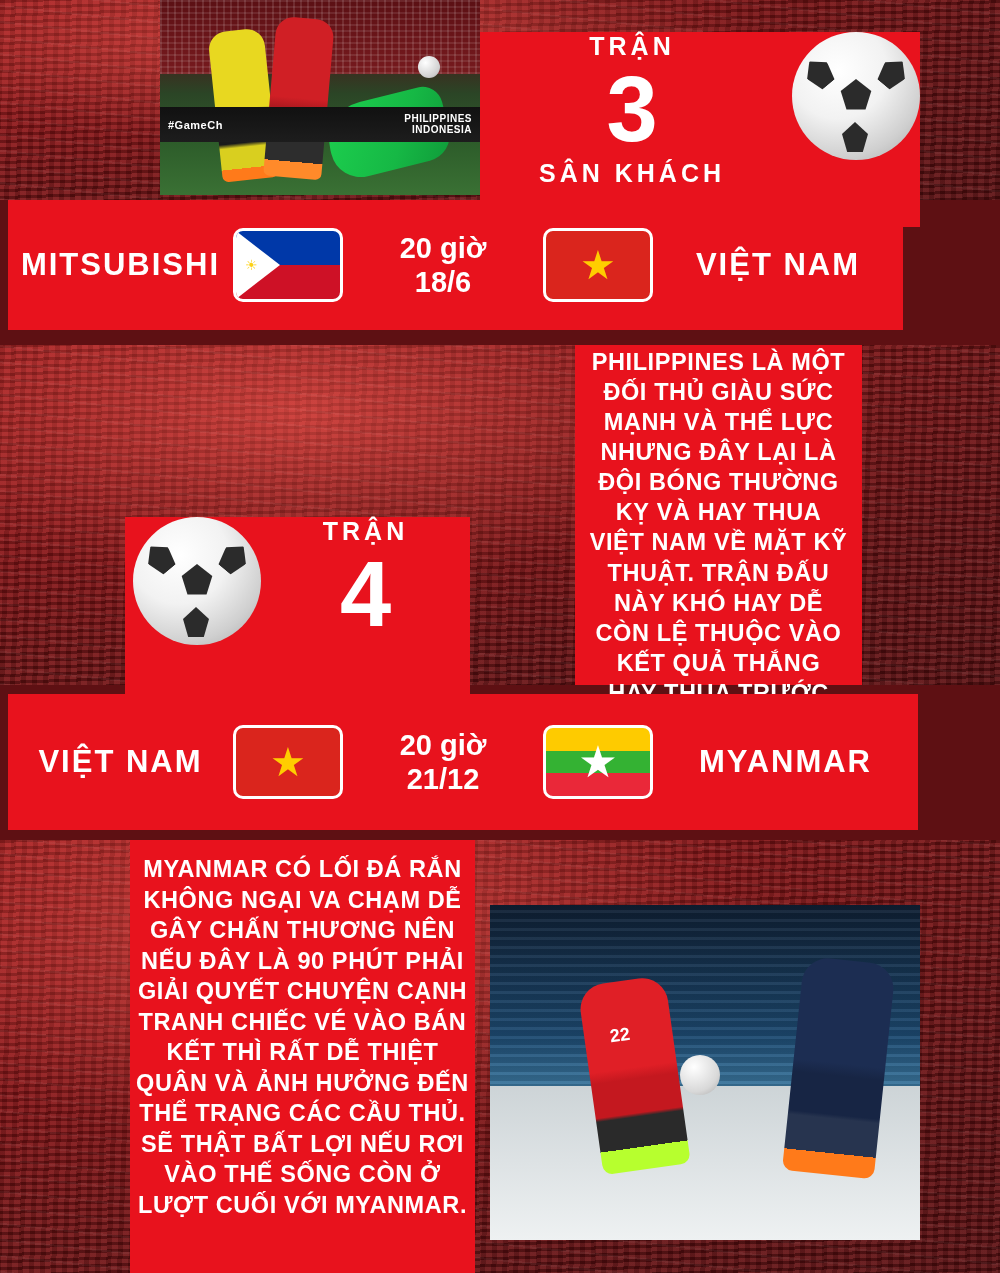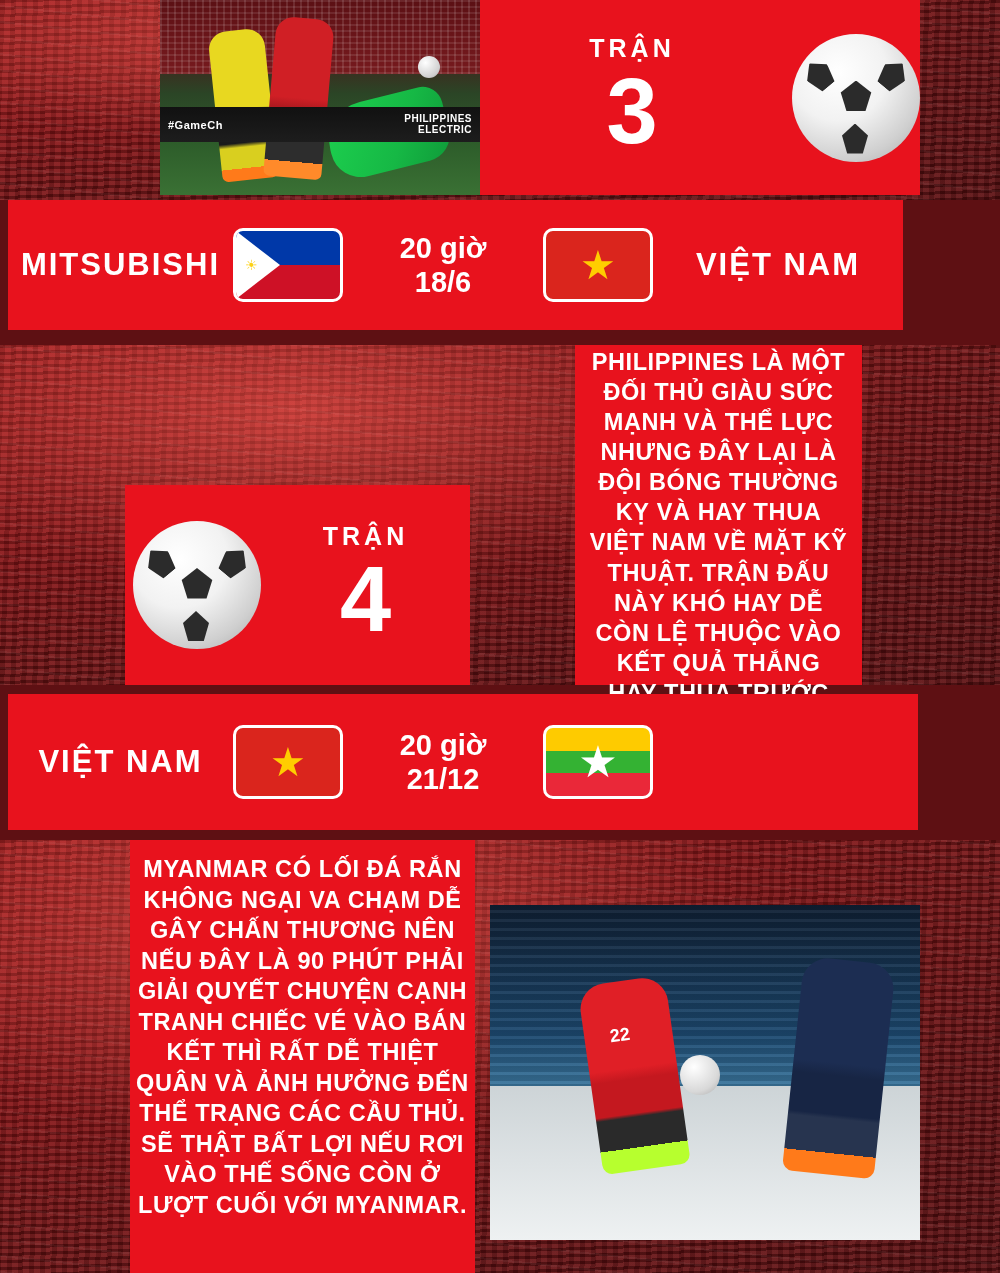--- a/index.html
+++ b/index.html
@@ -200,22 +200,23 @@
     font-size: 29px;
     font-weight: bold;
     line-height: 1.18;
     white-space: nowrap;
   }
 
   
   .num-block {
     position: absolute;
     display: flex;
-    align-items: center;
+    align-items: flex-start;
     color: #fff;
+    margin-top: 32px;
   }
   .num-block.n3 { left: 480px; top: 0; width: 440px; height: 195px; background: #e8121d; }
   .num-block.n4 { left: 125px; top: 485px; width: 345px; height: 200px; background: #e8121d; }
 
   .ball-big {
     width: 128px; height: 128px; flex: none;
     border-radius: 50%;
     background: radial-gradient(circle at 36% 30%, #ffffff 0%, #f2f2f2 40%, #cfcfcf 72%, #a5a5a5 100%);
     position: relative;
     margin-left: 8px;
@@ -283,29 +284,30 @@
     <div class="crowd"></div>
     <div class="grass"></div>
     <div class="player-y"></div>
     <div class="player-r"></div>
     <div class="keeper"></div>
     <div class="ball-small"></div>
     <div class="board">
       <span>#GameCh</span>
       <span class="b-right">
         <span>PHILIPPINES</span><br>
-        <span>ELECTRIC</span>
+        <span>INDONESIA</span>
       </span>
     </div>
   </div>
 
   <div class="num-block n3">
     <div class="num-text">
       <div class="num-label">TRẬN</div>
       <div class="num-digit">3</div>
+      <div class="num-sub">SÂN KHÁCH</div>
     </div>
     <div class="ball-big">
       <span class="p1"></span>
         <span class="p2"></span>
         <span class="p3"></span>
     </div>
   </div>
 
   <div class="match-card card1">
     <div class="team-name team-left">MITSUBISHI</div>
@@ -341,20 +343,21 @@
     <div class="flag flag-vn">
       <span class="star">★</span>
     </div>
     <div class="kickoff">
       <div>20 giờ</div>
       <div>21/12</div>
     </div>
     <div class="flag flag-mm">
       <span class="star">★</span>
     </div>
+    <div class="team-name team-right">MYANMAR</div>
   </div>
 
   <div class="text-block tb2">MYANMAR CÓ LỐI ĐÁ RẮN KHÔNG NGẠI VA CHẠM DỄ GÂY CHẤN THƯƠNG NÊN NẾU ĐÂY LÀ 90 PHÚT PHẢI GIẢI QUYẾT CHUYỆN CẠNH TRANH CHIẾC VÉ VÀO BÁN KẾT THÌ RẤT DỄ THIỆT QUÂN VÀ ẢNH HƯỞNG ĐẾN THỂ TRẠNG CÁC CẦU THỦ. SẼ THẬT BẤT LỢI NẾU RƠI VÀO THẾ SỐNG CÒN Ở LƯỢT CUỐI VỚI MYANMAR.</div>
 
   <div class="photo photo-bot">
     <div class="bp-stand"></div>
     <div class="bp-pitch"></div>
     <div class="bp-red-player"></div>
     <div class="bp-num">22</div>
     <div class="bp-blue-player"></div>

